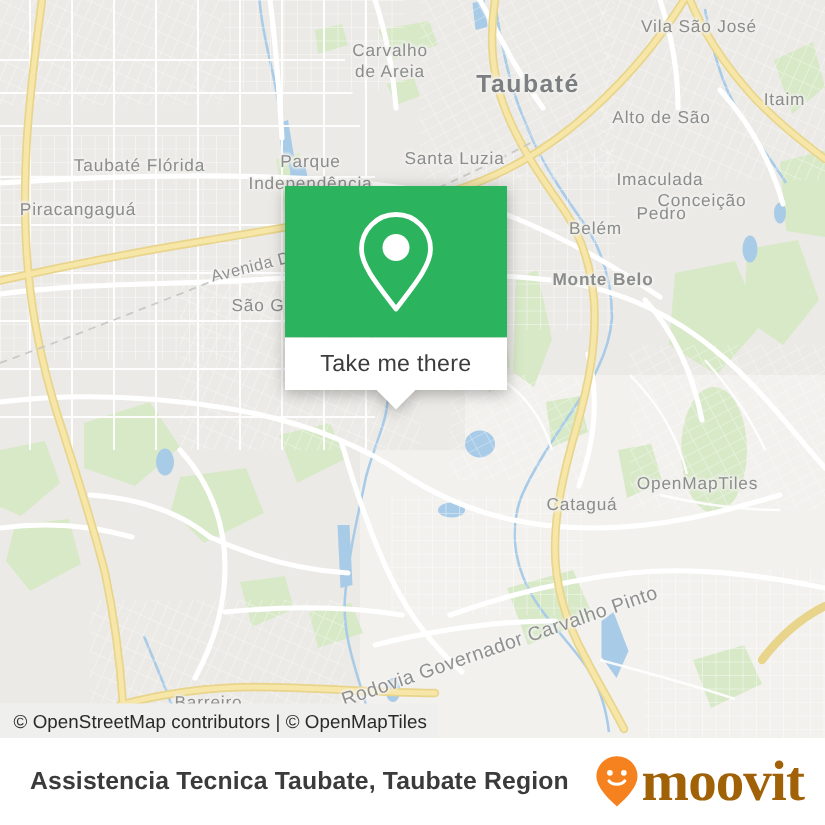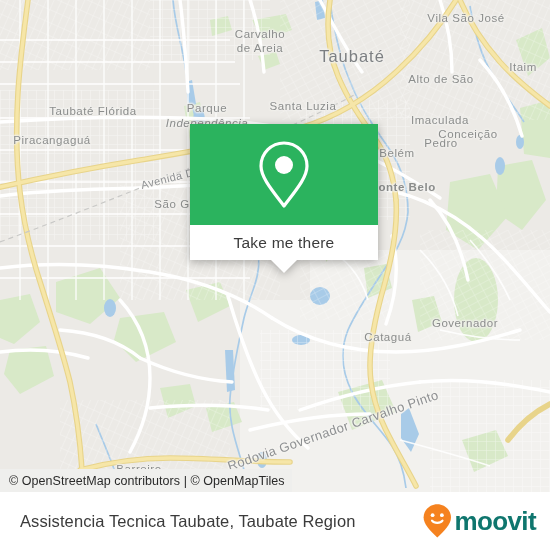--- a/index.html
+++ b/index.html
@@ -79,21 +79,21 @@
        0 0 2px #f7f6f3, 0 0 3px #f7f6f3,
        1px 0 2px #f7f6f3, -1px 0 2px #f7f6f3;
     pointer-events: none;
   }
 
   
   .popup {
     position: absolute;
     left: 190px;
     top: 124px;
-    width: 188px;
+    width: 148px;
     filter: drop-shadow(0 2px 5px rgba(0,0,0,0.30));
   }
   .popup-head {
     height: 101px;
     background: #2bb35e;
     display: flex;
     align-items: center;
     justify-content: center;
   }
   .popup-foot {
@@ -157,33 +157,34 @@
     padding: 0 14px 0 20px;
     box-sizing: border-box;
     overflow: hidden;
   }
   .footer-title {
     color: #3b3b3b;
     font-size: 16.5px;
     letter-spacing: 0.1px;
     white-space: nowrap;
     font-family: "Liberation Sans", sans-serif;
+    font-weight: bold;
   }
   .brand {
     display: flex;
     align-items: center;
     gap: 0px;
   }
   .brand-word {
-    color: #0f766e;
-    font-size: 26px;
+    color: #a16207;
+    font-size: 38px;
     font-weight: bold;
     letter-spacing: -0.6px;
     line-height: 1;
-    font-family: Liberation Sans, sans-serif;
+    font-family: Liberation Serif, serif;
   }
 </style>
 </head>
 <body>
 
 <div id="app">
 
   <div class="map">
 
     <svg class="map-svg" width="550" height="492" viewBox="0 0 550 492" xmlns="http://www.w3.org/2000/svg">
@@ -348,35 +349,35 @@
         <path d="M470 240 C486 258 500 278 510 300"></path>
         <path d="M440 330 C466 336 492 340 520 340"></path>
         <path d="M400 440 C430 448 460 456 490 466"></path>
         <path d="M330 250 C350 262 362 280 368 300"></path>
       </g>
     </svg>
 
     <div class="lbl" style="left:466px; top:12px;">Vila São José</div>
     <div class="lbl two" style="left:260px; top:27px;">Carvalho</div>
     <div class="lbl two" style="left:260px; top:41px;">de Areia</div>
-    <div class="lbl city" style="left:352px; top:50px;">Taubaté</div>
+    <div class="lbl city" style="left:352px; top:50px;font-weight:bold;">Taubaté</div>
     <div class="lbl two" style="left:441px; top:72px;">Alto de São</div>
     <div class="lbl two" style="left:441px; top:96px;margin-top:40px;">Pedro</div>
     <div class="lbl" style="left:523px; top:61px;">Itaim</div>
     <div class="lbl" style="left:303px; top:100px;">Santa Luzia</div>
     <div class="lbl two" style="left:207px; top:101px;">Parque</div>
-    <div class="lbl two" style="left:207px; top:116px;font-style:italic;">Independência</div>
+    <div class="lbl two" style="left:207px; top:116px;">Independência</div>
     <div class="lbl" style="left:93px;  top:105px;">Taubaté Flórida</div>
     <div class="lbl two" style="left:440px; top:113px;">Imaculada</div>
     <div class="lbl two" style="left:440px; top:127px;margin-left:28px;">Conceição</div>
     <div class="lbl" style="left:52px;  top:134px;">Piracangaguá</div>
     <div class="lbl" style="left:397px; top:147px;">Belém</div>
     <div class="lbl" style="left:402px; top:181px;font-weight:bold;">Monte Belo</div>
     <div class="lbl" style="left:172px; top:198px;">São G</div>
-    <div class="lbl" style="left:465px; top:317px;">Governador</div>
+    <div class="lbl" style="left:465px; top:317px;">OpenMapTiles</div>
     <div class="lbl" style="left:348px; top:331px;margin-left:40px;">Cataguá</div>
     <div class="lbl" style="left:139px; top:463px;">Barreiro</div>
 
     <div class="roadlbl" style="left:141px; top:179px; transform: rotate(-14deg);">Avenida D</div>
     <div class="roadlbl" style="left:228px; top:459px; transform: rotate(-19deg); font-size:13px;">Rodovia Governador Carvalho Pinto</div>
 
     <div class="popup">
       <div class="popup-head">
         <svg class="pin-svg" width="58" height="72" viewBox="0 0 58 72" xmlns="http://www.w3.org/2000/svg">
           <path d="M29 4 C16.3 4 6 14.3 6 27 C6 38 16 50 29 67

